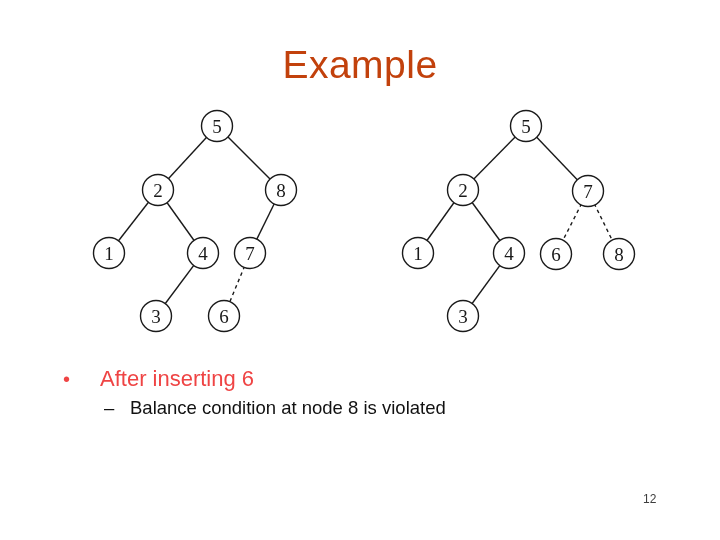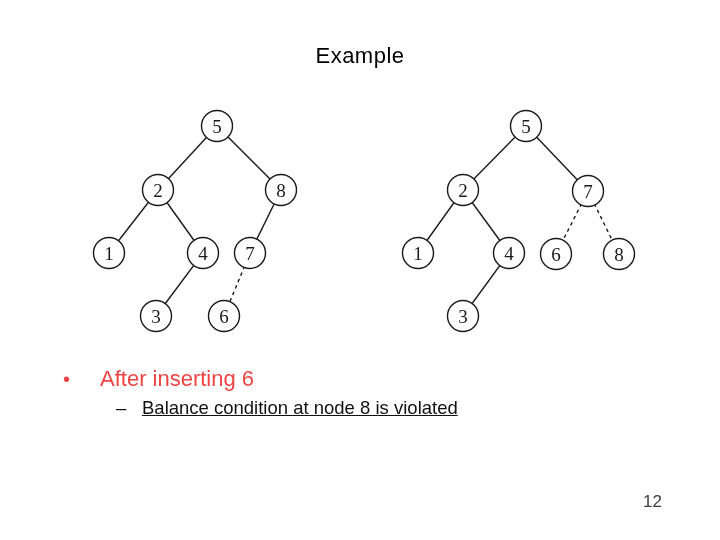--- a/index.html
+++ b/index.html
@@ -15,24 +15,24 @@
     overflow: hidden;
     font-family: "Liberation Sans", "DejaVu Sans", sans-serif;
   }
   .title {
     position: absolute;
     top: 45px;
     left: 0;
     width: 720px;
     margin: 0;
     text-align: center;
-    font-size: 22px;
+    font-size: 39px;
     font-weight: 400;
     line-height: 1;
-    color: #000000;
+    color: #c2410c;
     letter-spacing: 0.5px;
   }
   .diagram-svg {
     position: absolute;
     top: 0;
     left: 0;
   }
   .node-label {
     font-family: "Liberation Serif", "DejaVu Serif", serif;
     font-size: 19px;
@@ -49,33 +49,32 @@
     left: 63px;
     font-size: 22px;
   }
   .bullet-level1 .marker {
     display: inline-block;
     width: 37px;
     font-size: 20px;
   }
   .bullet-level2 {
     top: 399px;
-    left: 116px;
+    left: 104px;
     font-size: 18.5px;
-    text-decoration: underline;
   }
   .bullet-level2 .marker {
     display: inline-block;
     width: 26px;
   }
   .page-number {
     position: absolute;
     top: 493px;
     left: 643px;
-    font-size: 17px;
+    font-size: 12px;
     line-height: 1;
     color: #3d3d3d;
   }
 </style>
 </head>
 <body>
 
 <div class="slide">
 
   <h1 class="title">Example</h1>

